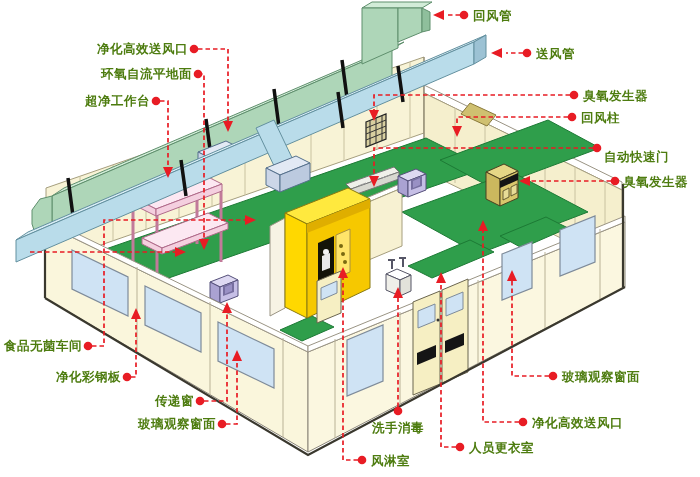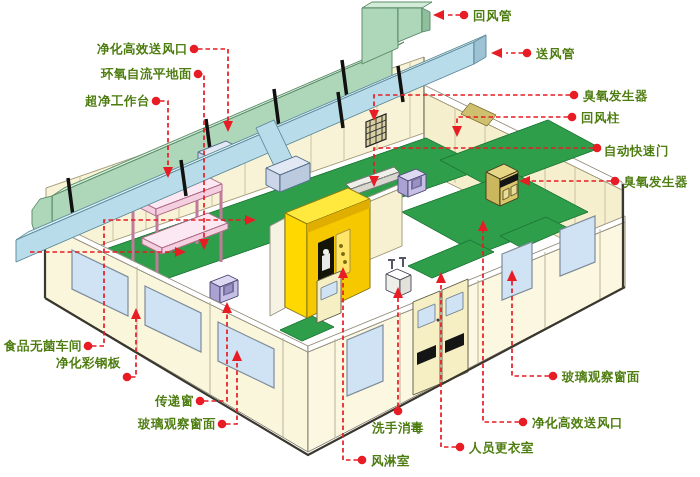--- a/index.html
+++ b/index.html
@@ -240,27 +240,27 @@
         <circle cx="553" cy="376" r="4.3"></circle>
     <circle cx="523" cy="422" r="4.3"></circle>
         <circle cx="460" cy="447" r="4.3"></circle>
   </g>
 </svg>
 
   <div class="lbl r" style="right:512px;top:41px">净化高效送风口</div>
   <div class="lbl r" style="right:508px;top:66px">环氧自流平地面</div>
   <div class="lbl r" style="right:550px;top:93px">超净工作台</div>
   <div class="lbl r" style="right:618px;top:338px">食品无菌车间</div>
-  <div class="lbl r" style="right:579px;top:355px">净化彩钢板</div>
+  <div class="lbl r" style="right:579px;top:369px">净化彩钢板</div>
   <div class="lbl r" style="right:506px;top:393px">传递窗</div>
   <div class="lbl r" style="right:484px;top:416px">玻璃观察窗面</div>
   <div class="lbl" style="left:372px;top:420px">洗手消毒</div>
   <div class="lbl" style="left:371px;top:453px">风淋室</div>
   <div class="lbl" style="left:473px;top:8px">回风管</div>
   <div class="lbl" style="left:536px;top:46px">送风管</div>
   <div class="lbl" style="left:583px;top:88px">臭氧发生器</div>
   <div class="lbl" style="left:581px;top:110px">回风柱</div>
-  <div class="lbl" style="left:604px;top:143px">自动快速门</div>
+  <div class="lbl" style="left:604px;top:149px">自动快速门</div>
   <div class="lbl" style="left:623px;top:174px">臭氧发生器</div>
   <div class="lbl" style="left:562px;top:369px">玻璃观察窗面</div>
   <div class="lbl" style="left:532px;top:415px">净化高效送风口</div>
   <div class="lbl" style="left:469px;top:440px">人员更衣室</div>
 </div>
 
 </body></html>

